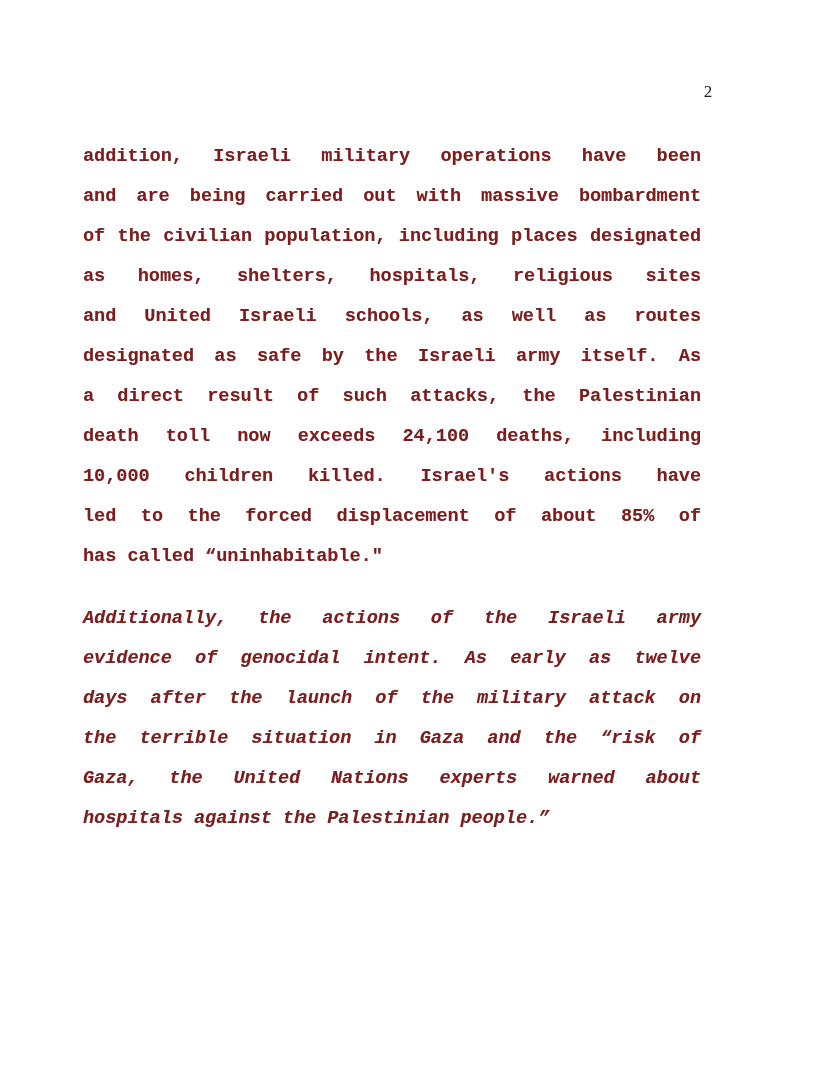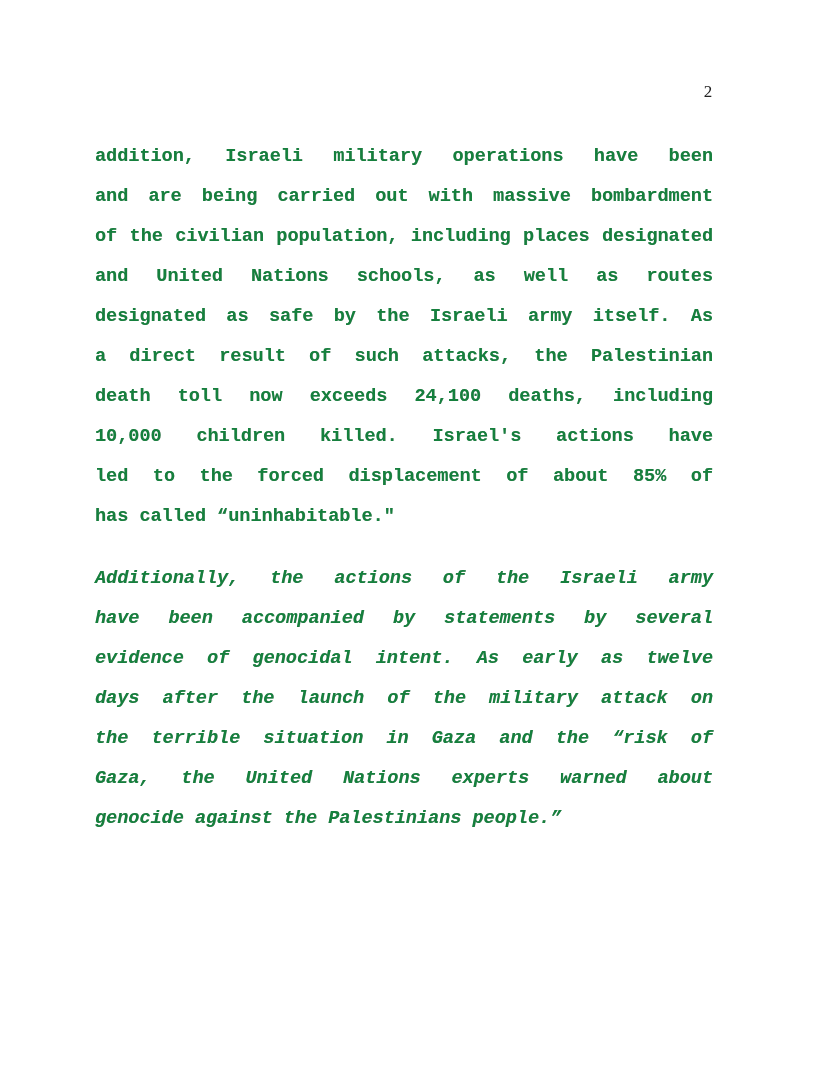--- a/index.html
+++ b/index.html
@@ -21,23 +21,23 @@
     left: 698px;
     width: 20px;
     text-align: center;
     font-family: "Liberation Serif", "DejaVu Serif", serif;
     font-size: 17px;
     color: #222222;
   }
   .content {
     position: absolute;
     top: 137px;
-    left: 95px;
+    left: 83px;
     width: 618px;
-    color: #15803d;
+    color: #7f1d1d;
   }
   .paragraph {
     margin: 0;
     padding: 0;
   }
   .paragraph + .paragraph {
     margin-top: 22px;
     font-style: italic;
   }
   .line {
@@ -61,33 +61,33 @@
 <div class="page">
 
   <div class="page-number">2</div>
 
   <div class="content">
 
     <div class="paragraph">
       <div class="line">addition, Israeli military operations have been</div>
       <div class="line">and are being carried out with massive bombardment</div>
       <div class="line">of the civilian population, including places designated</div>
-      <div class="line">and United Nations schools, as well as routes</div>
+      <div class="line">as homes, shelters, hospitals, religious sites</div>
+      <div class="line">and United Israeli schools, as well as routes</div>
       <div class="line">designated as safe by the Israeli army itself. As</div>
       <div class="line">a direct result of such attacks, the Palestinian</div>
       <div class="line">death toll now exceeds 24,100 deaths, including</div>
       <div class="line">10,000 children killed. Israel's actions have</div>
       <div class="line">led to the forced displacement of about 85% of</div>
       <div class="line par-end">has called “uninhabitable."</div>
     </div>
 
     <div class="paragraph">
       <div class="line">Additionally, the actions of the Israeli army</div>
-      <div class="line">have been accompanied by statements by several</div>
       <div class="line">evidence of genocidal intent. As early as twelve</div>
       <div class="line">days after the launch of the military attack on</div>
       <div class="line">the terrible situation in Gaza and the “risk of</div>
       <div class="line">Gaza, the United Nations experts warned about</div>
-      <div class="line par-end">genocide against the Palestinians people.”</div>
+      <div class="line par-end">hospitals against the Palestinian people.”</div>
     </div>
 
   </div>
 </div>
 
 </body></html>

